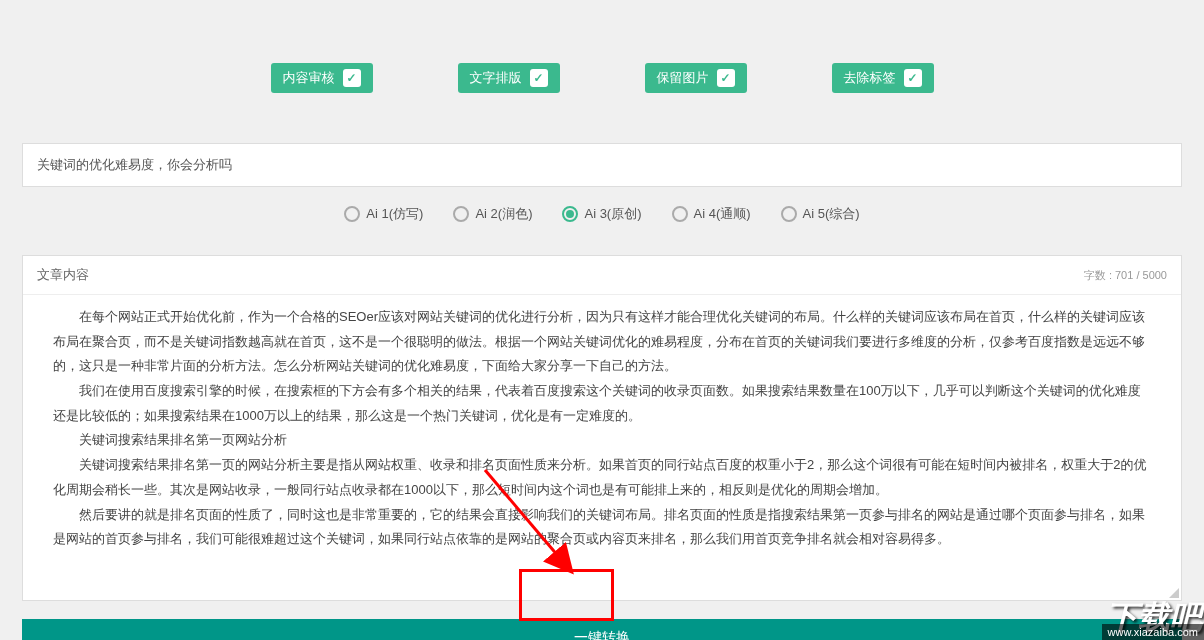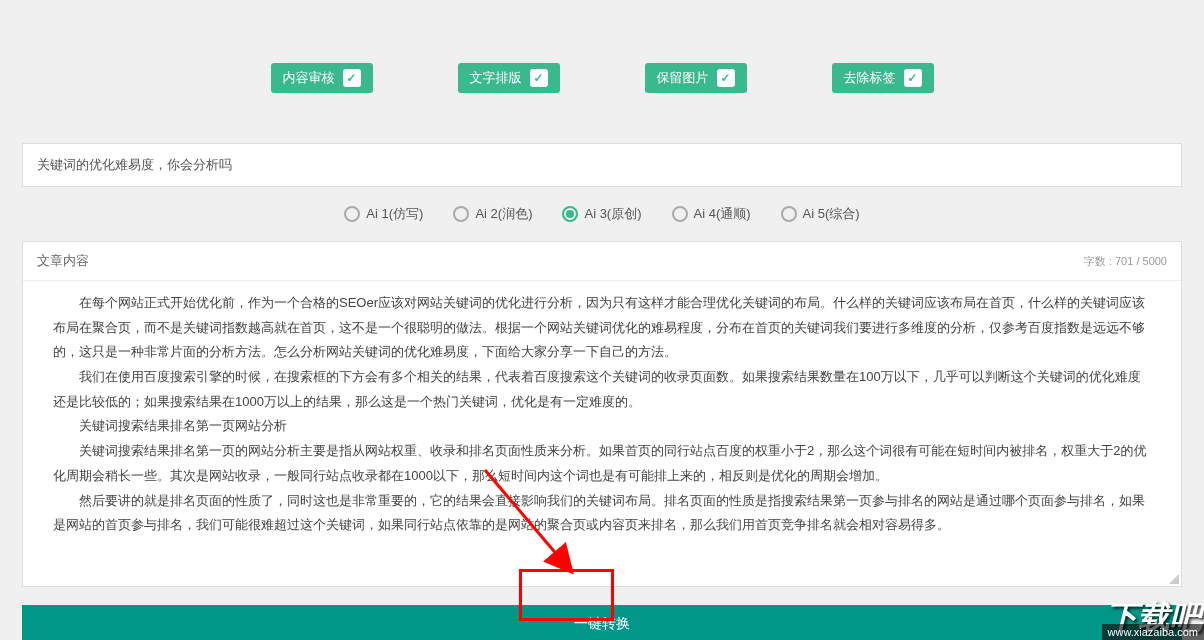--- a/index.html
+++ b/index.html
@@ -57,21 +57,21 @@
       padding: 12px 14px;
       font-size: 13px;
       color: #555;
       margin-bottom: 18px;
       font-family: Liberation Serif, serif;
     }
     .radio-row {
       display: flex;
       justify-content: center;
       gap: 30px;
-      margin-bottom: 18px;
+      margin-bottom: 32px;
       align-items: center;
     }
     .radio-item {
       display: flex;
       align-items: center;
       gap: 6px;
       cursor: pointer;
       font-size: 13px;
       color: #555;
     }

